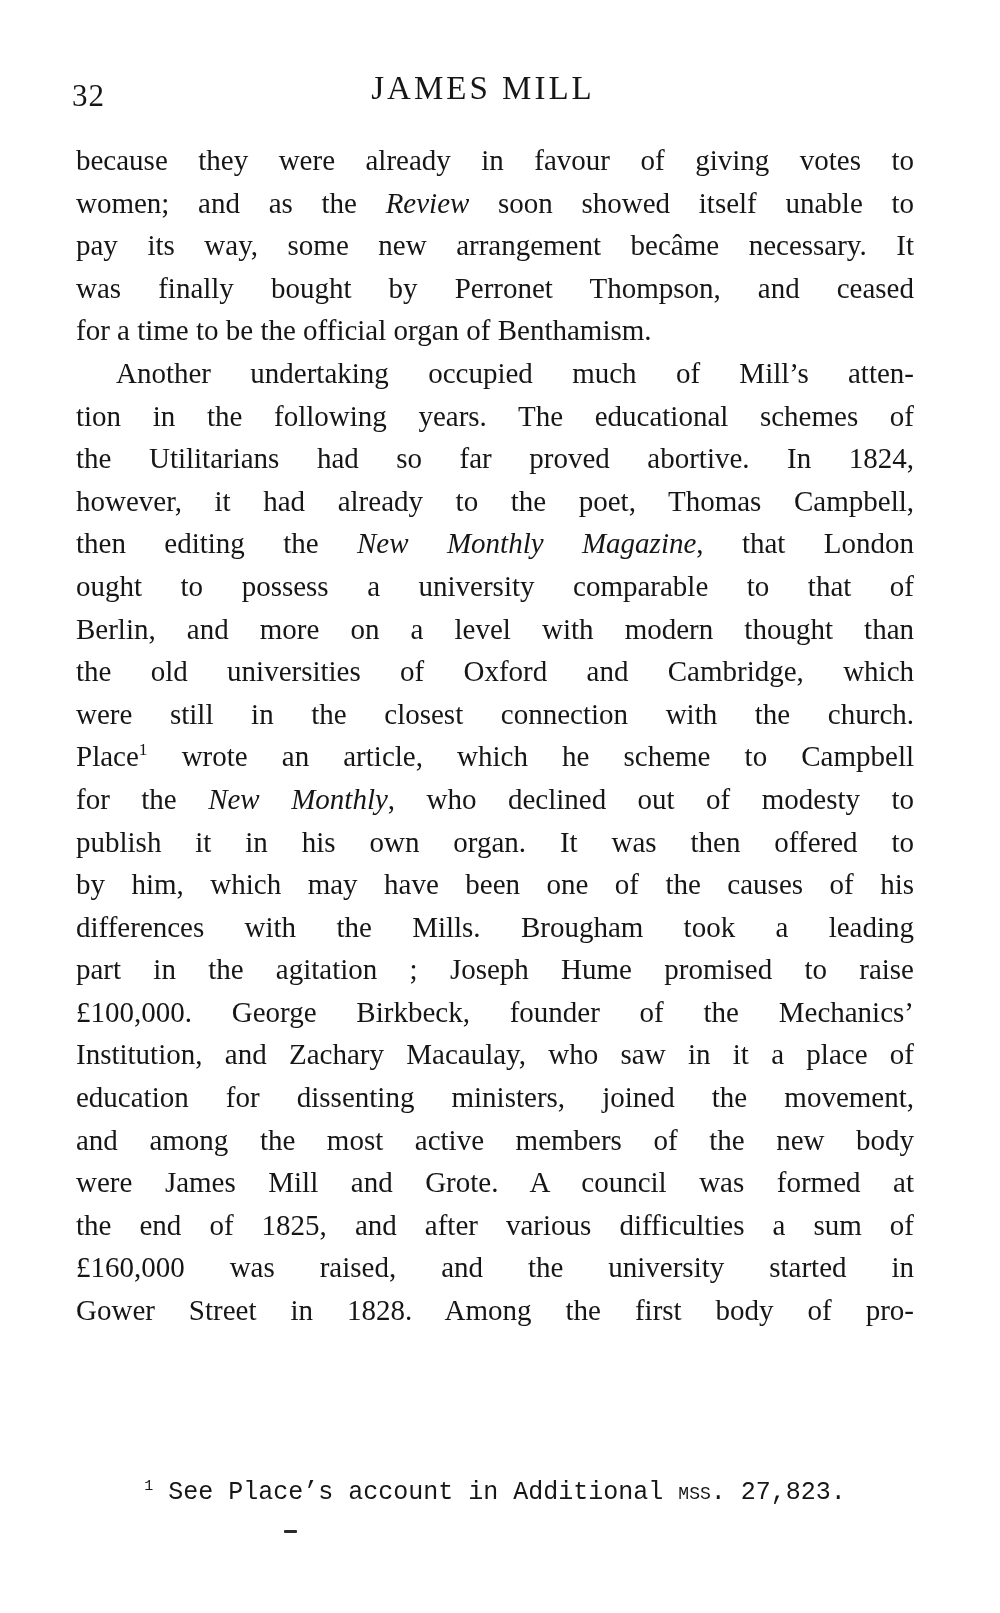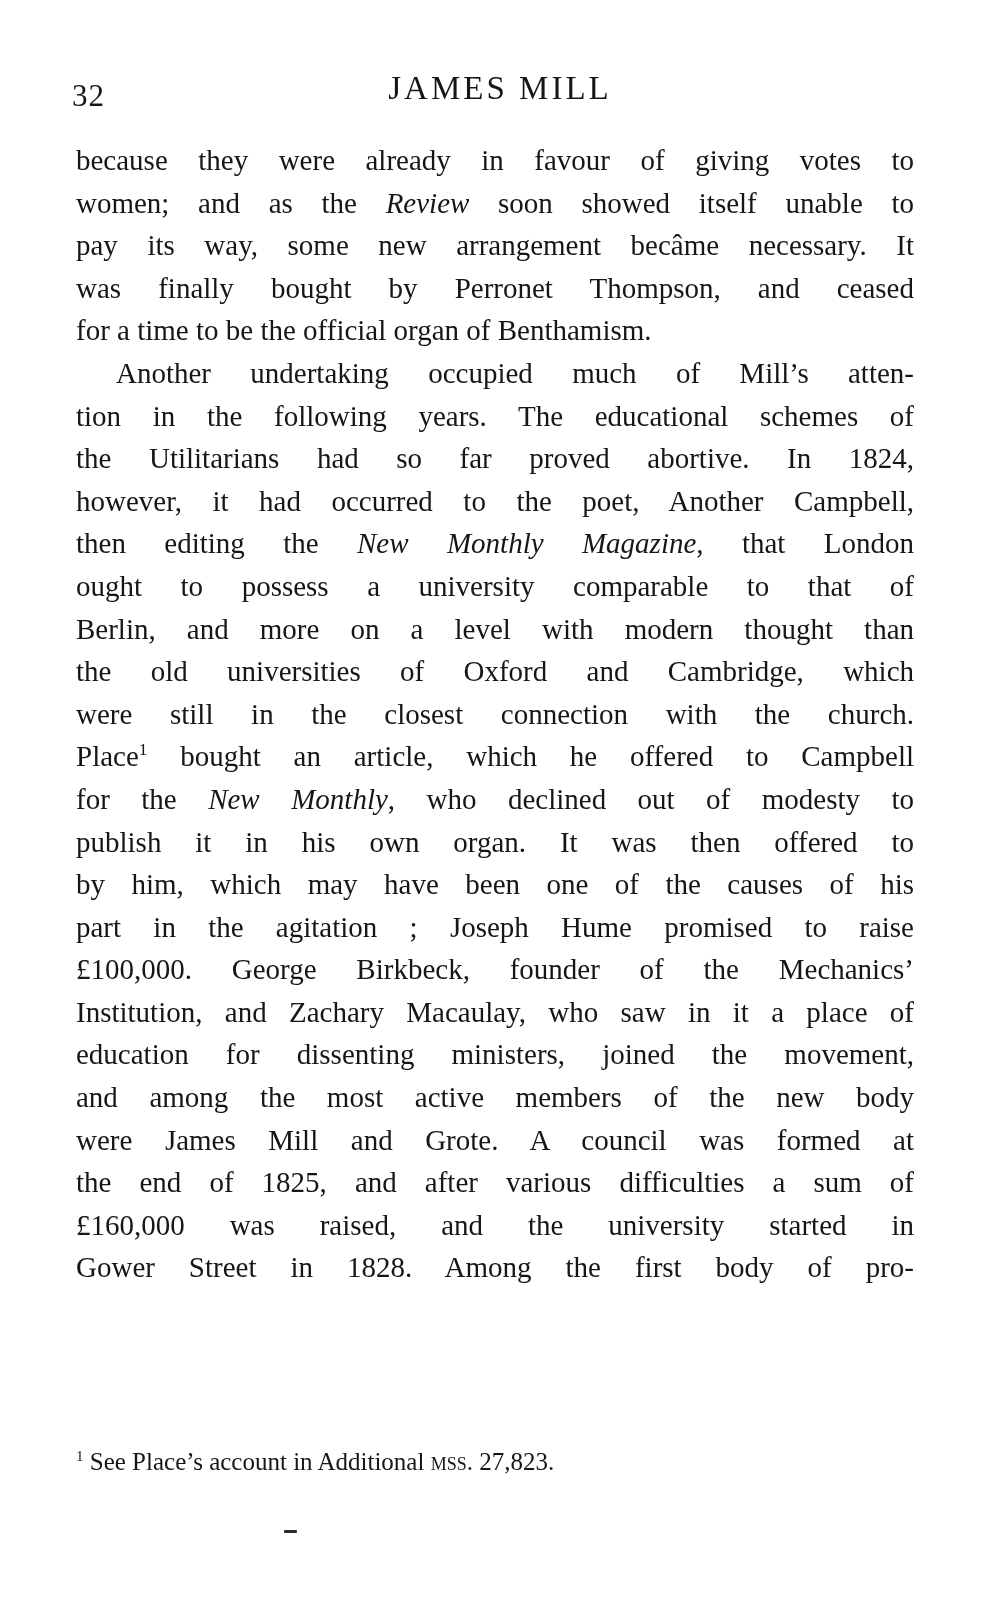--- a/index.html
+++ b/index.html
@@ -18,21 +18,21 @@
   }
   .page-number {
     position: absolute;
     left: 72px;
     top: 78px;
     font-size: 31px;
     letter-spacing: 1px;
   }
   .running-head {
     position: absolute;
-    left: 17px;
+    left: 0;
     top: 70px;
     width: 966px;
     text-align: center;
     font-size: 33px;
     letter-spacing: 3px;
     white-space: pre;
   }
   .text-block {
     position: absolute;
     left: 76px;
@@ -60,25 +60,26 @@
     vertical-align: super;
     line-height: 0;
   }
   .sc {
     font-variant: small-caps;
     text-transform: lowercase;
   }
   .footnote {
     position: absolute;
     left: 76px;
-    top: 1445px;
+    top: 1476px;
     width: 838px;
-    text-align: left;
+    text-align: center;
     font-size: 25px;
     line-height: 34px;
+    font-family: Liberation Mono, monospace;
   }
   .stray-dash {
     position: absolute;
     left: 284px;
     top: 1530px;
     width: 13px;
     height: 3px;
     background: #2a2a2a;
     border-radius: 1px;
   }
@@ -95,30 +96,31 @@
         <div class="line"><span>because they were already in favour of giving votes to</span></div>
         <div class="line"><span>women; and as the </span><span class="it">Review</span><span> soon showed itself unable to</span></div>
         <div class="line"><span>pay its way, some new arrangement becâme necessary.  It</span></div>
         <div class="line"><span>was finally bought by Perronet Thompson, and ceased</span></div>
         <div class="line loose"><span>for a time to be the official organ of Benthamism.</span></div>
       </div>
       <div class="para indent">
         <div class="line"><span>Another undertaking occupied much of Mill’s atten-</span></div>
         <div class="line"><span>tion in the following years.  The educational schemes of</span></div>
         <div class="line"><span>the Utilitarians had so far proved abortive.  In 1824,</span></div>
-        <div class="line"><span>however, it had occurred to the poet, Another Campbell,</span></div>
+        <div class="line"><span>however, it had already to the poet, Thomas Campbell,</span></div>
         <div class="line"><span>then editing the </span><span class="it">New Monthly Magazine</span><span>, that London</span></div>
         <div class="line"><span>ought to possess a university comparable to that of</span></div>
         <div class="line"><span>Berlin, and more on a level with modern thought than</span></div>
         <div class="line"><span>the old universities of Oxford and Cambridge, which</span></div>
         <div class="line"><span>were still in the closest connection with the church.</span></div>
-        <div class="line"><span>Place</span><span class="sup">1</span><span> bought an article, which he offered to Campbell</span></div>
+        <div class="line"><span>Place</span><span class="sup">1</span><span> wrote an article, which he scheme to Campbell</span></div>
         <div class="line"><span>for the </span><span class="it">New Monthly</span><span>, who declined out of modesty to</span></div>
         <div class="line"><span>publish it in his own organ.  It was then offered to</span></div>
         <div class="line"><span>by him, which may have been one of the causes of his</span></div>
+        <div class="line"><span>differences with the Mills.  Brougham took a leading</span></div>
         <div class="line"><span>part in the agitation ; Joseph Hume promised to raise</span></div>
         <div class="line"><span>£100,000.  George Birkbeck, founder of the Mechanics’</span></div>
         <div class="line"><span>Institution, and Zachary Macaulay, who saw in it a place of</span></div>
         <div class="line"><span>education for dissenting ministers, joined the movement,</span></div>
         <div class="line"><span>and among the most active members of the new body</span></div>
         <div class="line"><span>were James Mill and Grote.  A council was formed at</span></div>
         <div class="line"><span>the end of 1825, and after various difficulties a sum of</span></div>
         <div class="line"><span>£160,000 was raised, and the university started in</span></div>
         <div class="line"><span>Gower Street in 1828.  Among the first body of pro-</span></div>
       </div>

